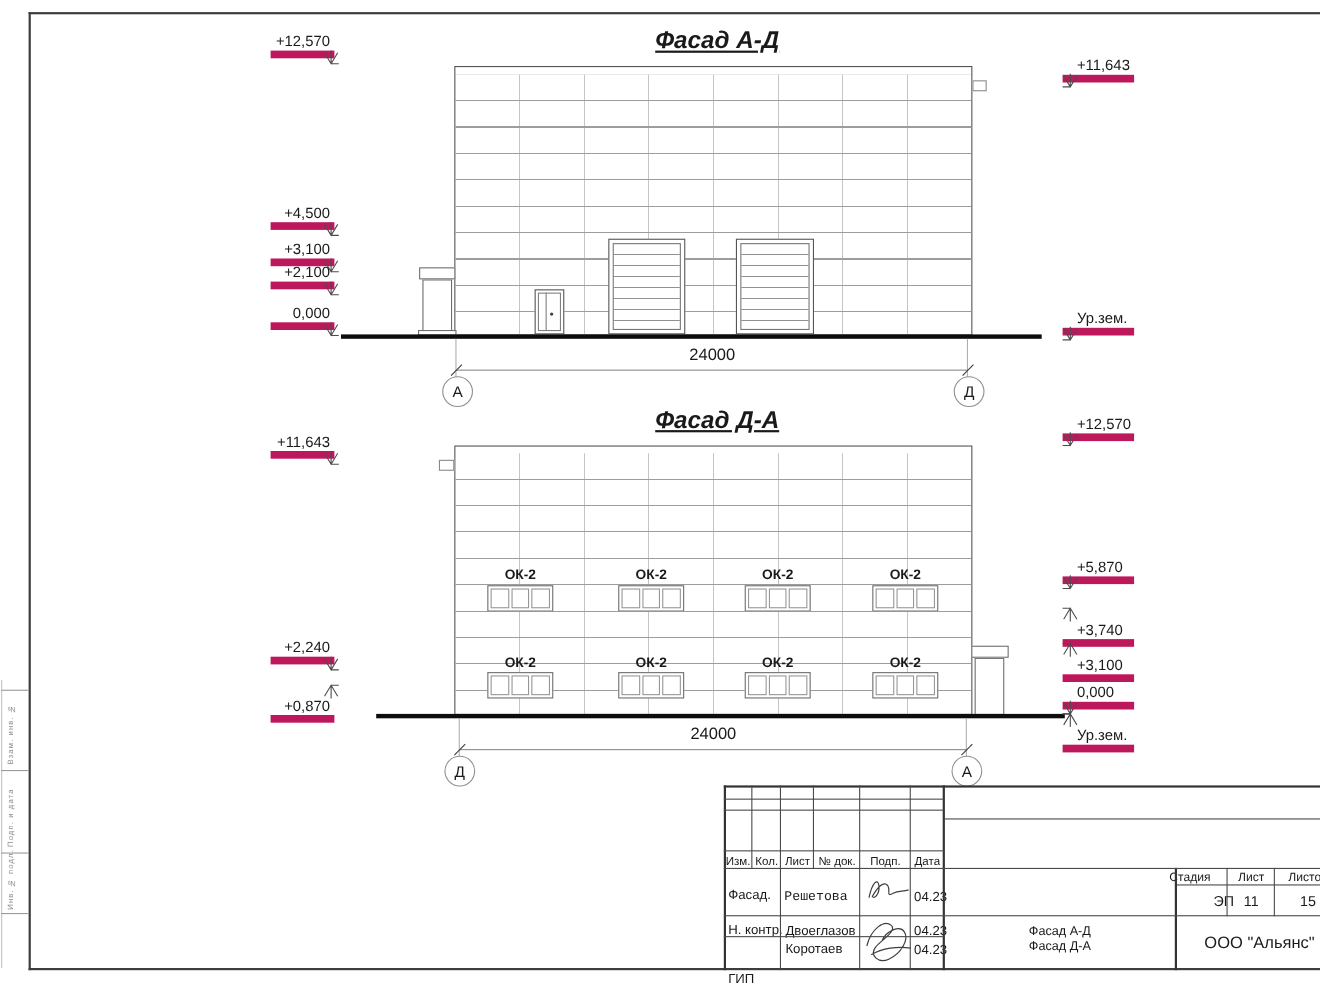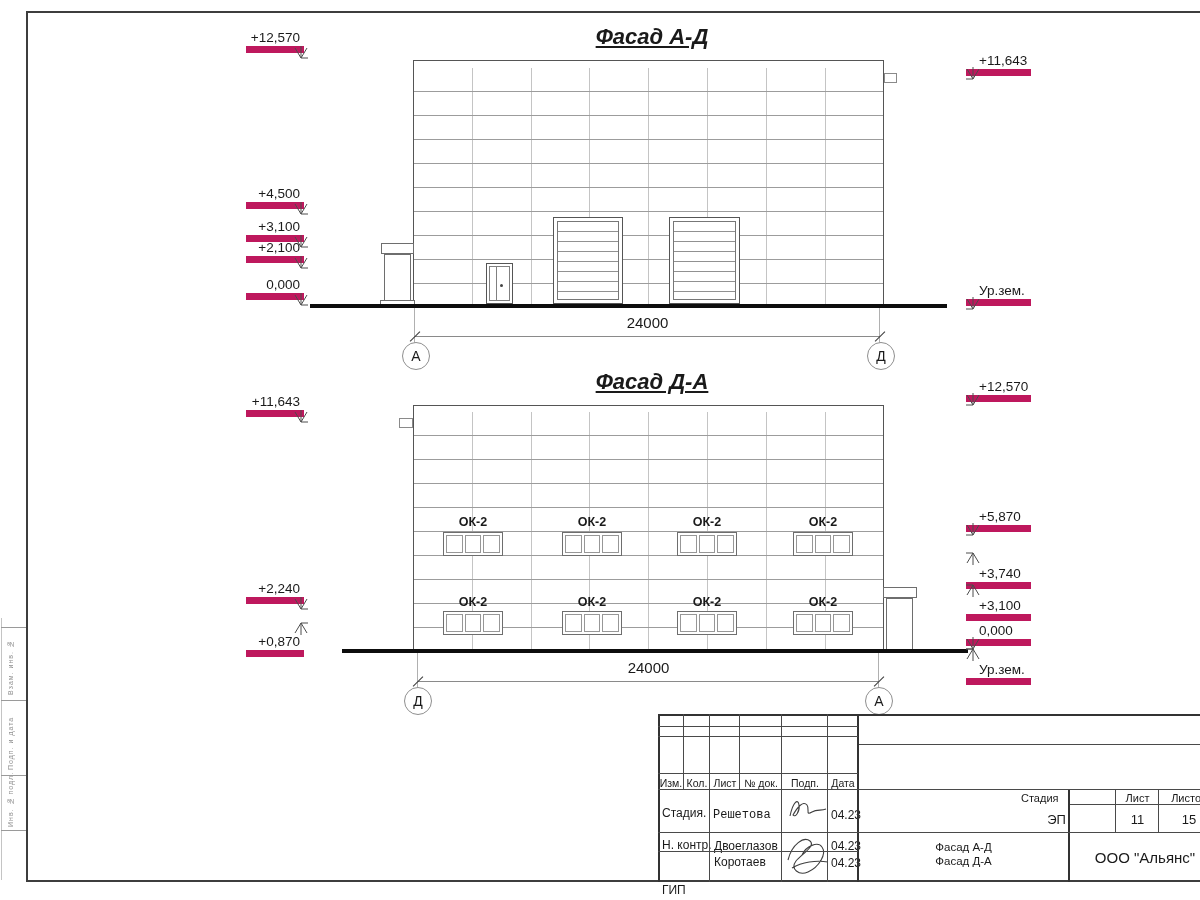--- a/index.html
+++ b/index.html
@@ -137,43 +137,43 @@
   <div class="axis" style="left:865px;top:687px;">А</div>
 
   <div id="tb">
     <div class="tbt small" style="left:658px;top:777px;width:26px;">Изм.</div>
     <div class="tbt small" style="left:684px;top:777px;width:26px;">Кол.</div>
     <div class="tbt small" style="left:710px;top:777px;width:30px;">Лист</div>
     <div class="tbt small" style="left:740px;top:777px;width:42px;">№ док.</div>
     <div class="tbt small" style="left:782px;top:777px;width:46px;">Подп.</div>
     <div class="tbt small" style="left:828px;top:777px;width:30px;">Дата</div>
 
-    <div class="tbt val" style="left:662px;top:806px;">Стадия.</div>
+    <div class="tbt val" style="left:662px;top:806px;">Фасад.</div>
     <div class="tbt val" style="left:713px;top:808px;font-family:Liberation Mono, monospace;">Решетова</div>
     <div class="tbt val" style="left:831px;top:808px;">04.23</div>
 
     <div class="tbt val" style="left:662px;top:838px;">Н. контр.</div>
     <div class="tbt val" style="left:714px;top:839px;">Двоеглазов</div>
     <div class="tbt val" style="left:831px;top:839px;">04.23</div>
 
     <div class="tbt val" style="left:662px;top:855px;margin-top:28px;">ГИП</div>
     <div class="tbt val" style="left:714px;top:855px;">Коротаев</div>
     <div class="tbt val" style="left:831px;top:856px;">04.23</div>
 
     <svg class="sig" style="left:786px;top:794px;" width="42" height="30" viewBox="0 0 42 30">
       <path d="M4 22 C7 8 12 4 13 11 C14 18 9 24 7 21 C11 14 17 6 21 11 C24 15 19 22 26 18 C31 15 35 17 40 15" fill="none" stroke="#3f3f3f" stroke-width="1.1"></path>
     </svg>
     <svg class="sig" style="left:781px;top:832px;" width="50" height="46" viewBox="0 0 50 46">
       <path d="M7 28 C11 12 23 4 29 9 C35 14 21 22 15 29 C9 37 18 44 27 40 C38 35 46 22 41 15 C37 9 25 14 21 23 M11 36 C21 30 35 28 47 30" fill="none" stroke="#3f3f3f" stroke-width="1.1"></path>
     </svg>
 
-    <div class="tbt" style="left:1021px;top:792px;width:32px;">Стадия</div>
+    <div class="tbt" style="left:1063px;top:792px;width:32px;">Стадия</div>
     <div class="tbt" style="left:1116px;top:792px;width:43px;">Лист</div>
     <div class="tbt" style="left:1159px;top:792px;width:60px;">Листов</div>
-    <div class="tbt" style="left:1013px;top:812px;width:47px;font-size:13px;padding-left:20px;">ЭП</div>
+    <div class="tbt" style="left:1069px;top:812px;width:47px;font-size:13px;padding-left:20px;">ЭП</div>
     <div class="tbt" style="left:1116px;top:812px;width:43px;font-size:13px;">11</div>
     <div class="tbt" style="left:1159px;top:812px;width:60px;font-size:13px;">15</div>
 
     <div class="tbt" style="left:858px;top:841px;width:211px;font-size:11.5px;">Фасад А-Д</div>
     <div class="tbt" style="left:858px;top:855px;width:211px;font-size:11.5px;">Фасад Д-А</div>
     <div class="tbt big" style="left:1069px;top:849px;width:152px;">ООО "Альянс"</div>
   <div class="ln heavy" style="left:658px;top:714px;width:542px;height:2px;"></div>
       <div class="ln heavy" style="left:658px;top:714px;width:2px;height:168px;"></div>
       <div class="ln heavy" style="left:857px;top:714px;width:2px;height:168px;"></div>
       <div class="ln heavy" style="left:1068px;top:789px;width:2px;height:93px;"></div>

